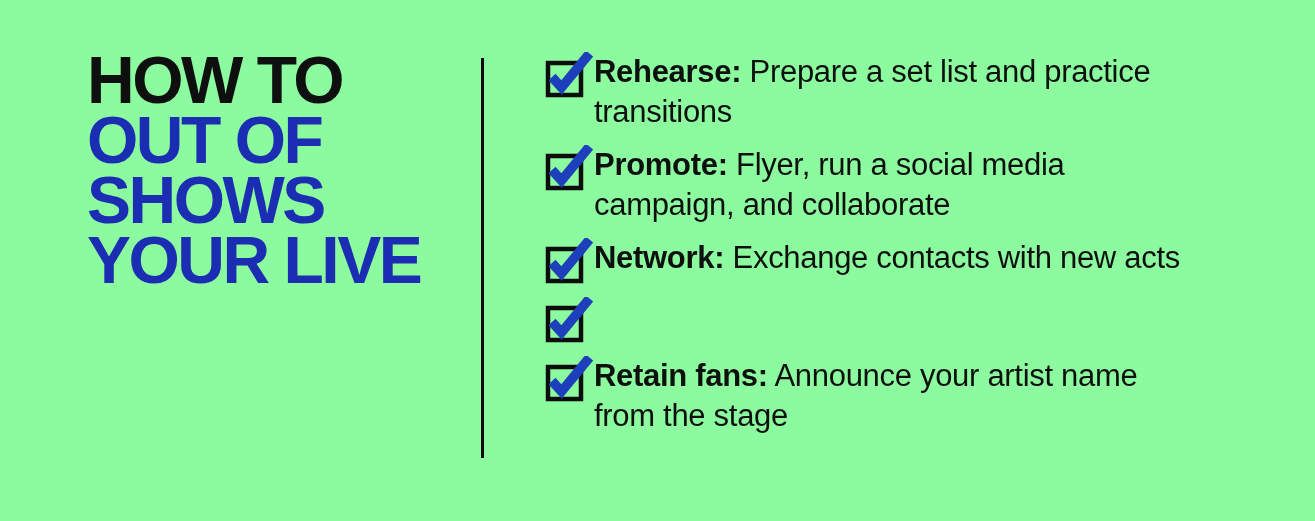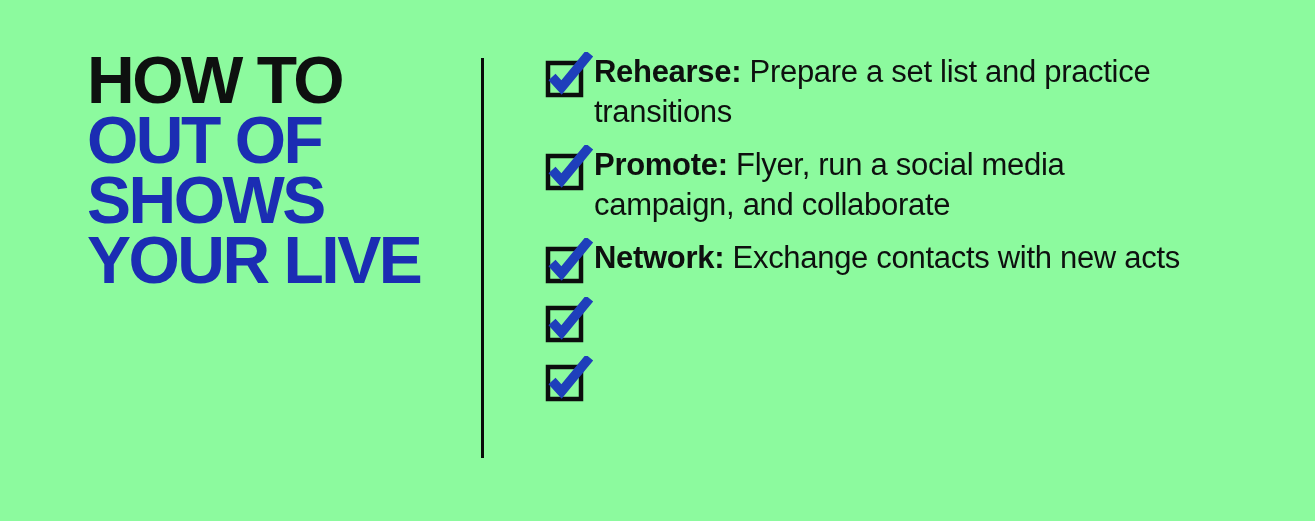--- a/index.html
+++ b/index.html
@@ -132,16 +132,21 @@
         <rect x="4" y="11" width="33" height="32" fill="none" stroke="#0c0e0d" stroke-width="4.5"></rect>
         <path d="M8 25 L17.5 35.5 L45.5 1.5" fill="none" stroke="#1e3fbb" stroke-width="9.5" stroke-linecap="butt" stroke-linejoin="miter"></path>
       </svg>
     </div>
 
     <div class="check-item">
       <svg class="checkbox-icon" viewBox="0 0 50 46" xmlns="http://www.w3.org/2000/svg">
         <rect x="4" y="11" width="33" height="32" fill="none" stroke="#0c0e0d" stroke-width="4.5"></rect>
         <path d="M8 25 L17.5 35.5 L45.5 1.5" fill="none" stroke="#1e3fbb" stroke-width="9.5" stroke-linecap="butt" stroke-linejoin="miter"></path>
       </svg>
+      <p class="item-text">
+        <span class="lbl">Retain fans:</span>
+        <span class="txt">Announce your artist name
+from the stage</span>
+      </p>
     </div>
 
   </div>
 </div>
 
 </body></html>

